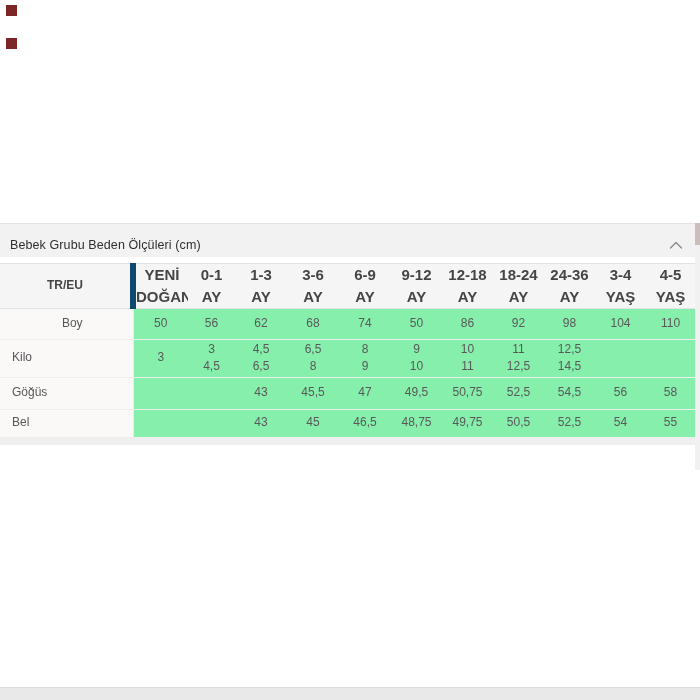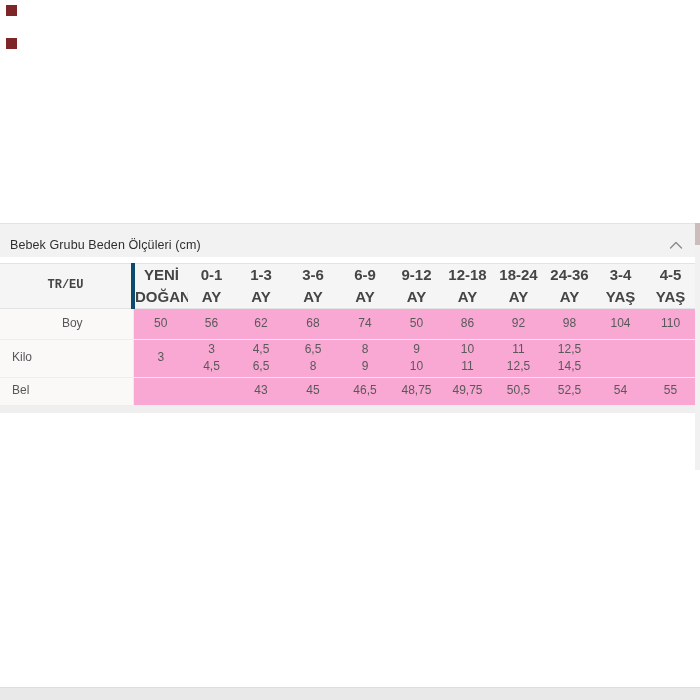--- a/index.html
+++ b/index.html
@@ -28,23 +28,23 @@
   }
   table.size th, table.size td{
     padding:0;vertical-align:middle;text-align:center;
     white-space:pre-line;line-height:1.45;overflow:hidden;
   }
   thead th{
     background:#f5f5f5;font-weight:bold;color:#454545;height:43px;
     border-top:1px solid #e3e3e3;border-bottom:1px solid #e3e3e3;font-size:15px;
   }
   th.corner{
-    text-align:left;padding-left:12px;border-right:4px solid #0c4a6e;font-size:12px;font-family:Liberation Mono, monospace;
+    text-align:left;padding-left:12px;border-right:6px solid #0c4a6e;font-size:12px;
   }
-  tbody td{border-bottom:1px solid #eeeeee;background:#f9a8d4;}
+  tbody td{border-bottom:1px solid #eeeeee;background:#86efac;}
   tbody td.label{
     text-align:left;padding-left:12px;background:#fbf8f8;
     border-right:1px solid #f0eaea;color:#575757;
   }
   tr.r-boy td{height:30px;text-align:center;}
   tr.r-kilo td{height:37px;}
   tr.r-gogus td{height:31px;}
   tr.r-bel td{height:27px;}
   tr.r-basen td{height:26px;border-bottom:none;}
   .hscroll{height:7px;background:#efefef;width:695px;}
@@ -146,20 +146,34 @@
 10</td>
         <td>10
 11</td>
         <td>11
 12,5</td>
         <td>12,5
 14,5</td>
         <td></td>
         <td></td>
       </tr>
+      <tr class="r-gogus">
+        <td class="label">Göğüs</td>
+        <td></td>
+        <td></td>
+        <td>43</td>
+        <td>45,5</td>
+        <td>47</td>
+        <td>49,5</td>
+        <td>50,75</td>
+        <td>52,5</td>
+        <td>54,5</td>
+        <td>56</td>
+        <td>58</td>
+      </tr>
       <tr class="r-bel">
         <td class="label">Bel</td>
         <td></td>
         <td></td>
         <td>43</td>
         <td>45</td>
         <td>46,5</td>
         <td>48,75</td>
         <td>49,75</td>
         <td>50,5</td>

